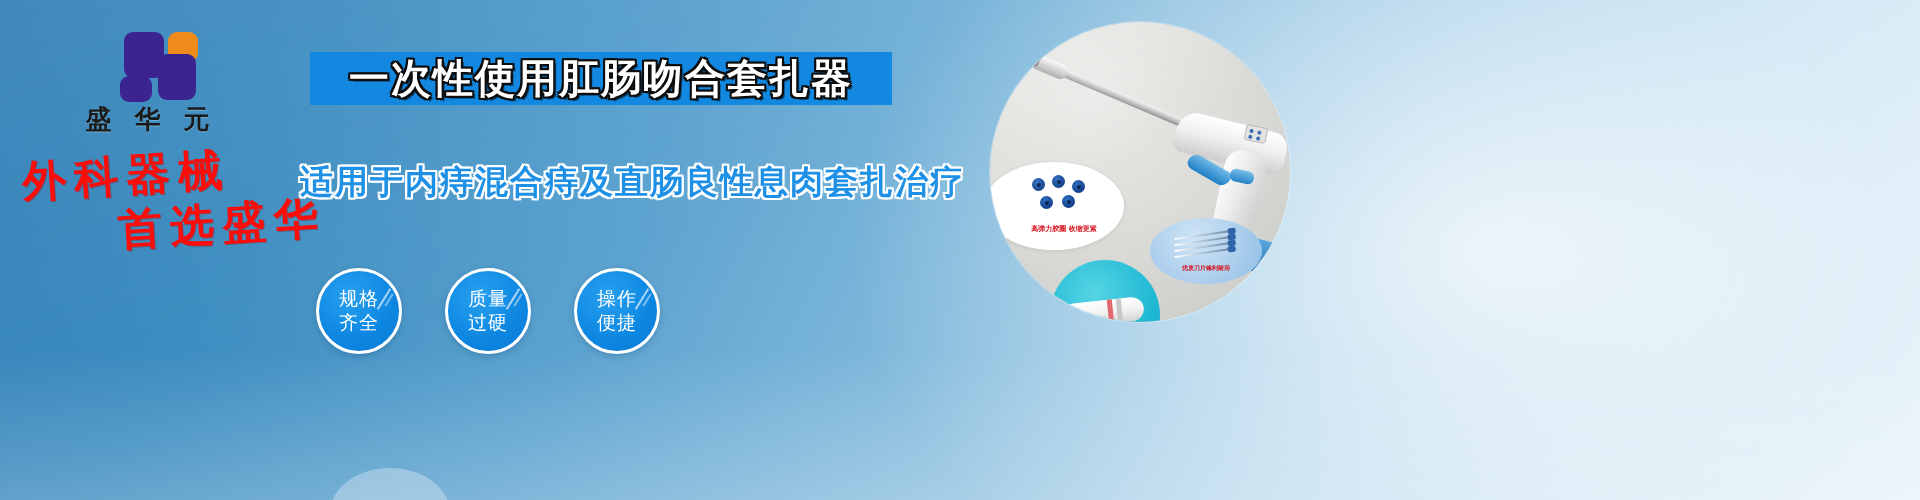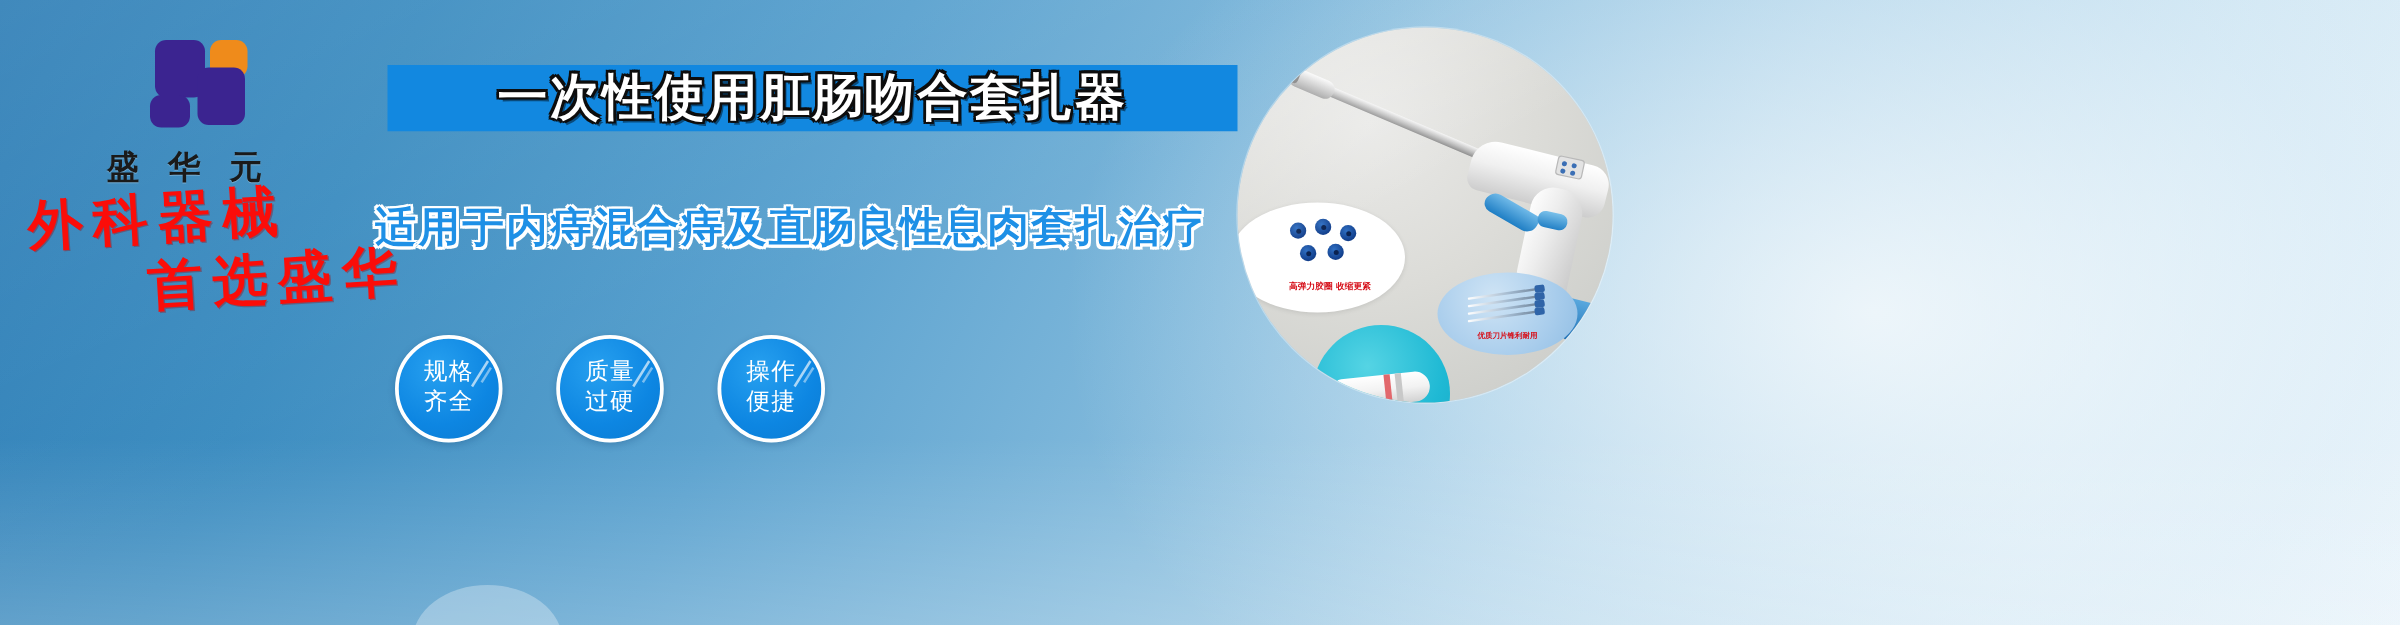--- a/index.html
+++ b/index.html
@@ -31,21 +31,21 @@
 
   
   #logo-block { position:absolute; left:60px; top:26px; width:175px; text-align:center; }
   .logo-mark { position:relative; width:92px; height:74px; margin:0 auto; }
   .lg { position:absolute; border-radius:9px; }
   .lg-a { left:22px;  top:6px;  width:40px; height:46px; background:#3b2490; }
   .lg-b { left:66px;  top:6px;  width:30px; height:30px; background:#ef8b1b; }
   .lg-c { left:56px;  top:28px; width:38px; height:46px; background:#3b2490; }
   .lg-d { left:18px;  top:50px; width:32px; height:26px; background:#3b2490; }
   .logo-name {
-    margin-top:16px;
+    margin-top:2px;
     font-size:26px; font-weight:bold; letter-spacing:7px;
     color:#1a1a1a; text-indent:7px;
     font-family:"DejaVu Sans", sans-serif;
     text-shadow:0 1px 0 rgba(255,255,255,0.25);
   }
 
   
   #calligraphy { position:absolute; left:18px; top:150px; width:330px; }
   .cal-line {
     color:#fb0d09;
@@ -56,23 +56,23 @@
     line-height:1.02;
     text-shadow:1px 1px 0 rgba(160,0,0,0.35);
     white-space:nowrap;
   }
   .cal-line.l1 { transform:rotate(-3.5deg); margin-left:4px; }
   .cal-line.l2 { transform:rotate(-3.5deg); margin-left:100px; margin-top:6px; }
 
   
   #title-bar {
     position:absolute; left:310px; top:52px;
-    width:680px; height:53px;
+    width:582px; height:53px;
     background:#1288e0;
-    display:flex; align-items:flex-end; justify-content:center;
+    display:flex; align-items:center; justify-content:center;
   }
   #title-text {
     color:#ffffff;
     font-family:"DejaVu Sans", sans-serif;
     font-weight:bold;
     font-size:40px;
     letter-spacing:2px;
     white-space:nowrap;
     text-shadow:
       2px 0 0 #0d0d0d, -2px 0 0 #0d0d0d, 0 2px 0 #0d0d0d, 0 -2px 0 #0d0d0d,
@@ -112,21 +112,21 @@
     width:2px; height:24px; background:rgba(255,255,255,0.65);
     transform:rotate(32deg);
   }
   .badge .slash2 {
     position:absolute; right:9px; top:22px;
     width:2px; height:14px; background:rgba(255,255,255,0.45);
     transform:rotate(32deg);
   }
   .badge-line {
     color:#ffffff;
-    font-family:Liberation Mono, monospace;
+    font-family:Liberation Serif, serif;
     font-size:19px; font-weight:normal;
     line-height:1.26; letter-spacing:1px;
     white-space:nowrap;
   }
 
   
   #product-circle {
     position:absolute; left:990px; top:22px;
     width:300px; height:300px; border-radius:50%;
     background:radial-gradient(circle at 35% 25%, #e9e9e7 0%, #dcdcd8 45%, #cfd0cc 80%, #c4c6c2 100%);

